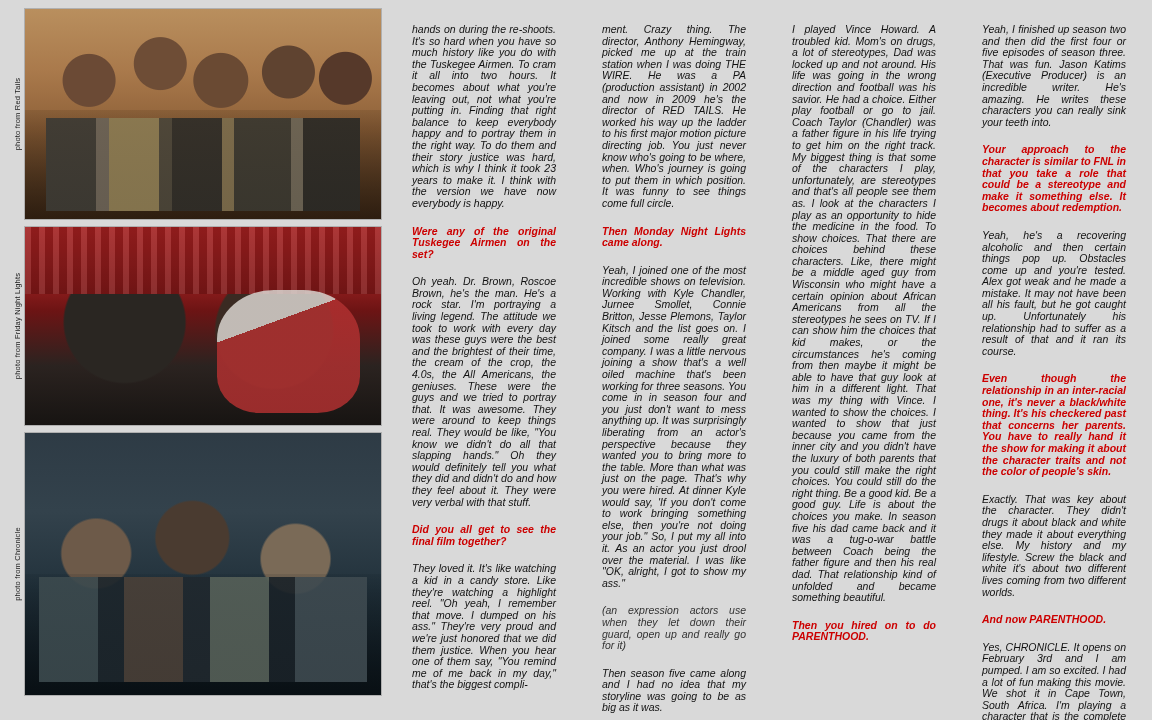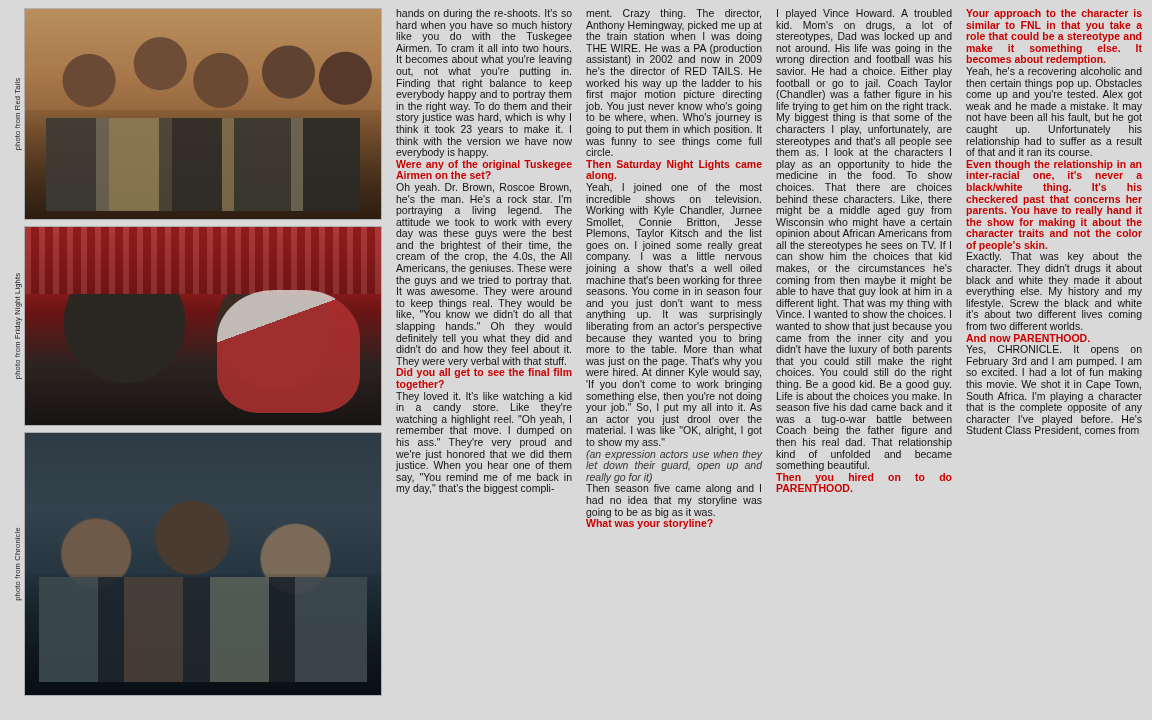--- a/index.html
+++ b/index.html
@@ -156,21 +156,22 @@
   }
   .col {
     flex: 1 1 0;
     font-size: 10.5px;
     line-height: 11.6px;
     text-align: justify;
     color: #111;
     hyphens: auto;
   }
   .col p {
-    margin: 0;
+    margin: 16px;
+    font-style: italic;
   }
   .q {
     color: #cc0000;
     font-weight: bold;
   }
   .ital {
     font-style: italic;
     color: #333;
   }
 </style>
@@ -209,33 +210,34 @@
     <div class="col">
       <p>hands on during the re-shoots. It's so hard when you have so much history like you do with the Tuskegee Airmen. To cram it all into two hours. It becomes about what you're leaving out, not what you're putting in. Finding that right balance to keep everybody happy and to portray them in the right way. To do them and their story justice was hard, which is why I think it took 23 years to make it. I think with the version we have now everybody is happy.</p>
       <p class="q">Were any of the original Tuskegee Airmen on the set?</p>
       <p>Oh yeah. Dr. Brown, Roscoe Brown, he's the man. He's a rock star. I'm portraying a living legend. The attitude we took to work with every day was these guys were the best and the brightest of their time, the cream of the crop, the 4.0s, the All Americans, the geniuses. These were the guys and we tried to portray that. It was awesome. They were around to keep things real. They would be like, "You know we didn't do all that slapping hands." Oh they would definitely tell you what they did and didn't do and how they feel about it. They were very verbal with that stuff.</p>
       <p class="q">Did you all get to see the final film together?</p>
       <p>They loved it. It's like watching a kid in a candy store. Like they're watching a highlight reel. "Oh yeah, I remember that move. I dumped on his ass." They're very proud and we're just honored that we did them justice. When you hear one of them say, "You remind me of me back in my day," that's the biggest compli-</p>
     </div>
 
     <div class="col">
       <p>ment. Crazy thing. The director, Anthony Hemingway, picked me up at the train station when I was doing THE WIRE. He was a PA (production assistant) in 2002 and now in 2009 he's the director of RED TAILS. He worked his way up the ladder to his first major motion picture directing job. You just never know who's going to be where, when. Who's journey is going to put them in which position. It was funny to see things come full circle.</p>
-      <p class="q">Then Saturday Night Lights came along.</p>
+      <p class="q">Then Monday Night Lights came along.</p>
       <p>Yeah, I joined one of the most incredible shows on television. Working with Kyle Chandler, Jurnee Smollet, Connie Britton, Jesse Plemons, Taylor Kitsch and the list goes on. I joined some really great company. I was a little nervous joining a show that's a well oiled machine that's been working for three seasons. You come in in season four and you just don't want to mess anything up. It was surprisingly liberating from an actor's perspective because they wanted you to bring more to the table. More than what was just on the page. That's why you were hired. At dinner Kyle would say, 'If you don't come to work bringing something else, then you're not doing your job." So, I put my all into it. As an actor you just drool over the material.  I was like "OK, alright, I got to show my ass."</p>
       <p class="ital">(an expression actors use when they let down their guard, open up and really go for it)</p>
       <p>Then season five came along and I had no idea that my storyline was going to be as big as it was.</p>
       <p class="q">What was your storyline?</p>
     </div>
 
     <div class="col">
       <p>I played Vince Howard. A troubled kid. Mom's on drugs, a lot of stereotypes, Dad was locked up and not around. His life was going in the wrong direction and football was his savior. He had a choice. Either play football or go to jail. Coach Taylor (Chandler) was a father figure in his life trying to get him on the right track. My biggest thing is that some of the characters I play, unfortunately, are stereotypes and that's all people see them as. I look at the characters I play as an opportunity to hide the medicine in the food. To show choices. That there are choices behind these characters. Like, there might be a middle aged guy from Wisconsin who might have a certain opinion about African Americans from all the stereotypes he sees on TV. If I can show him the choices that kid makes, or the circumstances he's coming from then maybe it might be able to have that guy look at him in a different light. That was my thing with Vince. I wanted to show the choices. I wanted to show that just because you came from the inner city and you didn't have the luxury of both parents that you could still make the right choices. You could still do the right thing. Be a good kid. Be a good guy. Life is about the choices you make. In season five his dad came back and it was a tug-o-war battle between Coach being the father figure and then his real dad. That relationship kind of unfolded and became something beautiful.</p>
       <p class="q">Then you hired on to do PARENTHOOD.</p>
     </div>
 
     <div class="col">
+      <p>Yeah, I finished up season two and then did the first four or five episodes of season three. That was fun. Jason Katims (Executive Producer) is an incredible writer. He's amazing. He writes these characters you can really sink your teeth into.</p>
       <p class="q">Your approach to the character is similar to FNL in that you take a role that could be a stereotype and make it something else. It becomes about redemption.</p>
       <p>Yeah, he's a recovering alcoholic and then certain things pop up. Obstacles come up and you're tested. Alex got weak and he made a mistake. It may not have been all his fault, but he got caught up. Unfortunately his relationship had to suffer as a result of that and it ran its course.</p>
       <p class="q">Even though the relationship in an inter-racial one, it's never a black/white thing. It's his checkered past that concerns her parents. You have to really hand it the show for making it about the character traits and not the color of people's skin.</p>
       <p>Exactly. That was key about the character. They didn't drugs it about black and white they made it about everything else. My history and my lifestyle. Screw the black and white it's about two different lives coming from two different worlds.</p>
       <p class="q">And now PARENTHOOD.</p>
       <p>Yes, CHRONICLE. It opens on February 3rd and I am pumped. I am so excited. I had a lot of fun making this movie. We shot it in Cape Town, South Africa. I'm playing a character that is the complete opposite of any character I've played before. He's Student Class President, comes from</p>
     </div>
 
   </div>
 </div>

